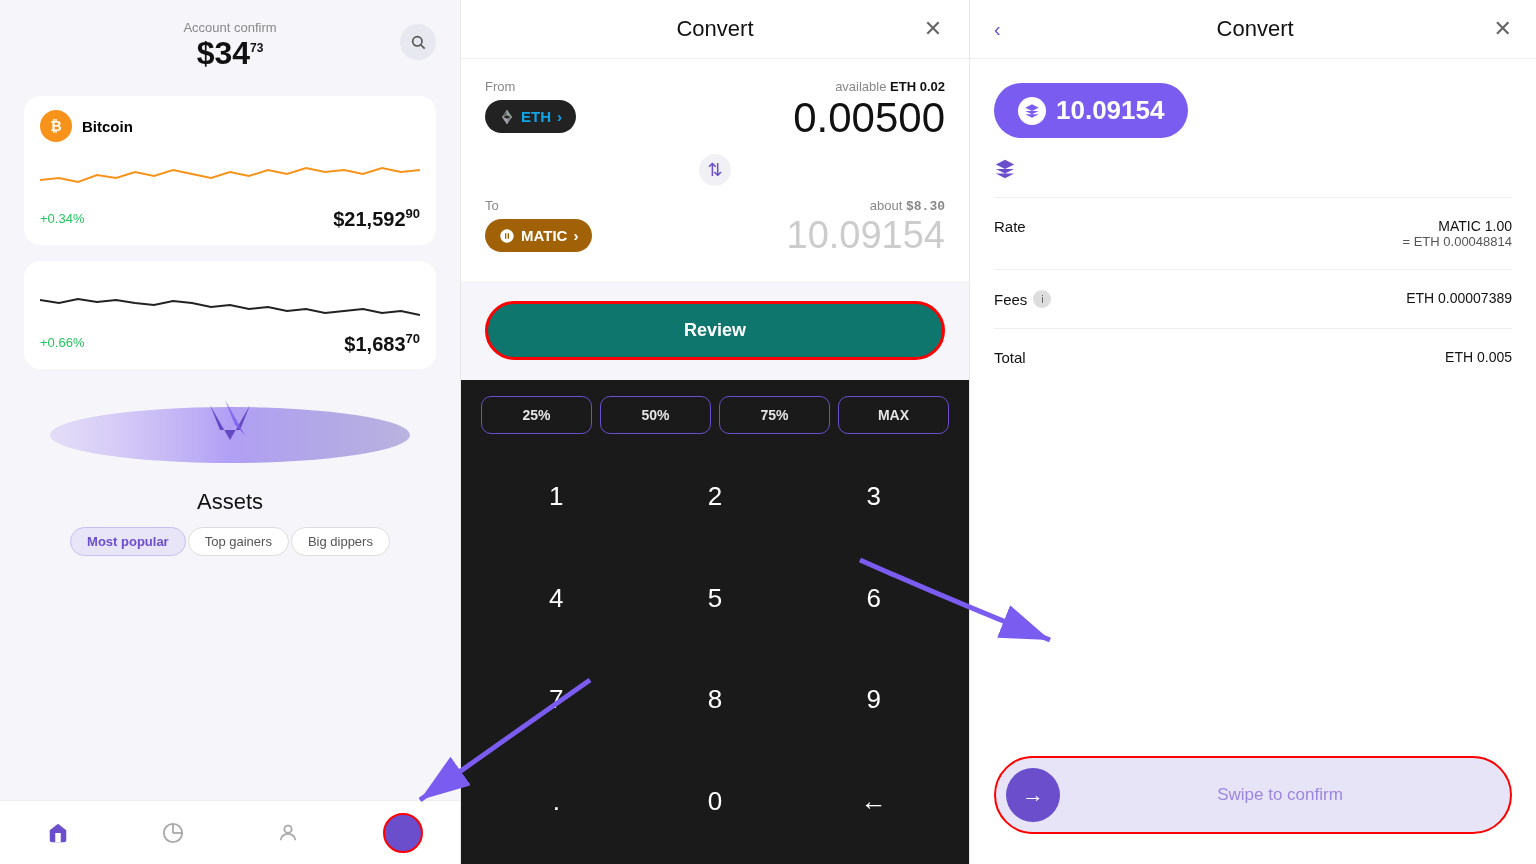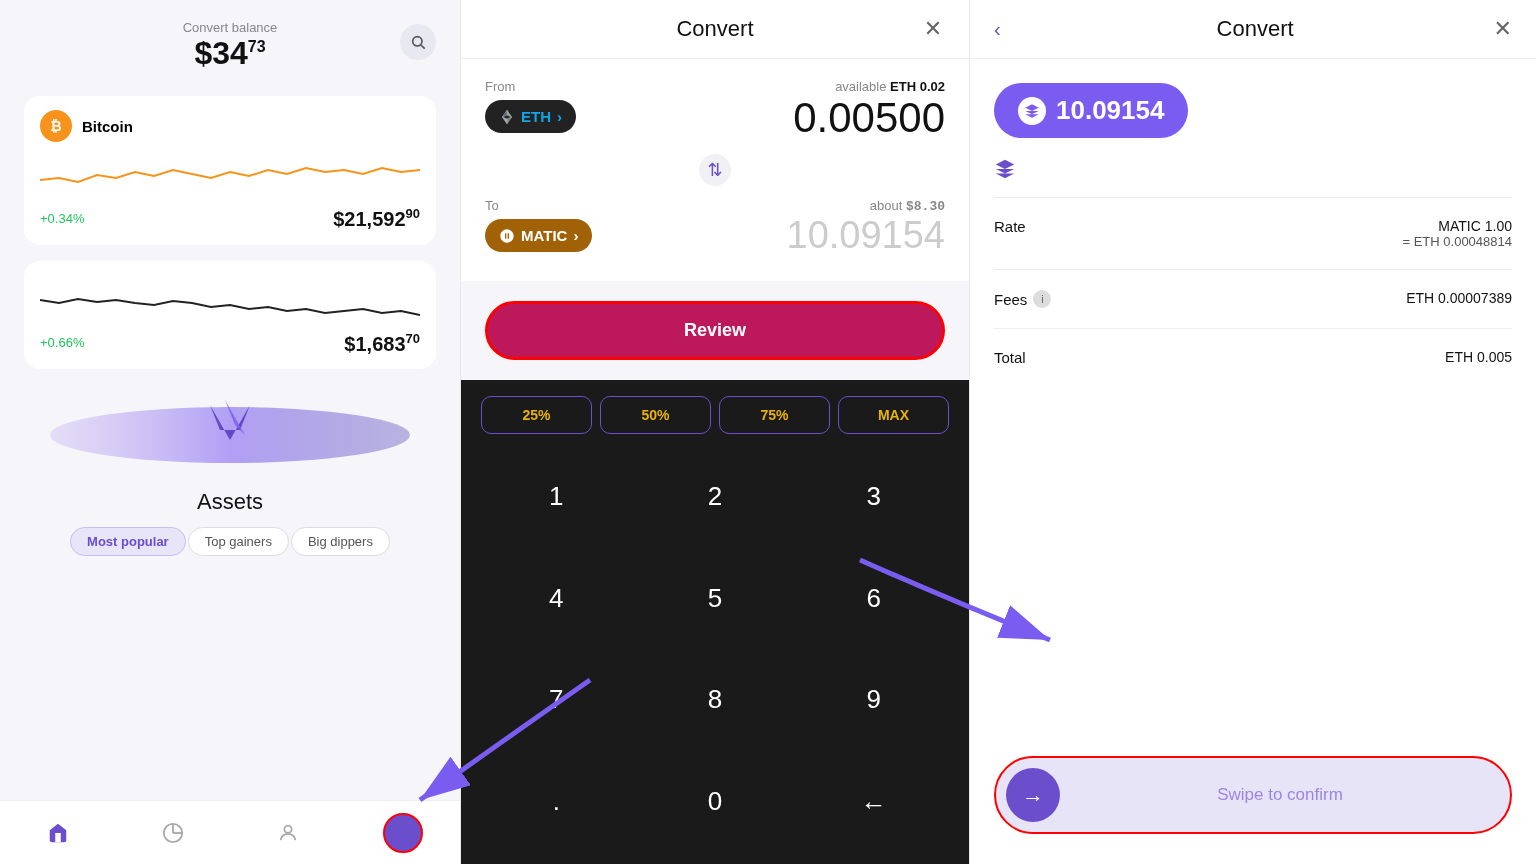--- a/index.html
+++ b/index.html
@@ -31,21 +31,21 @@
     .account-balance .label {
       font-size: 13px;
       color: #888;
     }
     .account-balance .amount {
       font-size: 32px;
       font-weight: 600;
       color: #111;
     }
     .account-balance .amount sup {
-      font-size: 16px;
+      font-size: 12px;
     }
     .search-btn {
       position: absolute;
       top: 24px;
       right: 24px;
       width: 36px;
       height: 36px;
       border-radius: 50%;
       background: #e8e8f0;
       border: none;
@@ -286,21 +286,21 @@
       color: #ccc;
       text-align: right;
     }
     .review-section {
       background: #f5f5fa;
       padding: 20px 24px;
     }
     .review-btn {
       width: 100%;
       padding: 16px;
-      background: #be185d;
+      background: #0f766e;
       color: white;
       border: 3px solid red;
       border-radius: 32px;
       font-size: 18px;
       font-weight: 600;
       cursor: pointer;
     }
 
     .numpad {
       background: #1a1a1a;
@@ -314,21 +314,21 @@
       display: flex;
       gap: 8px;
       margin-bottom: 8px;
     }
     .preset-btn {
       flex: 1;
       padding: 10px;
       border-radius: 10px;
       background: transparent;
       border: 1.5px solid #6b4ecc;
-      color: #eab308;
+      color: #e5e5e5;
       font-size: 14px;
       font-weight: 600;
       cursor: pointer;
     }
     .numpad-grid {
       display: grid;
       grid-template-columns: repeat(3, 1fr);
       gap: 8px;
       flex: 1;
     }
@@ -515,21 +515,21 @@
       justify-content: center;
       overflow: hidden;
       margin-bottom: 4px;
     }
   </style>
 </head>
 <body>
 
 <div class="left-panel">
   <div class="account-balance">
-    <div class="label">Convert balance</div>
+    <div class="label">Account confirm</div>
     <div class="amount">
       <span>$34</span><sup>73</sup>
     </div>
   </div>
 
   <button class="search-btn">
     <svg width="16" height="16" viewBox="0 0 24 24" fill="none" stroke="currentColor" stroke-width="2.5">
       <circle cx="11" cy="11" r="7"></circle>
       <line x1="16.5" y1="16.5" x2="22" y2="22"></line>
     </svg>

